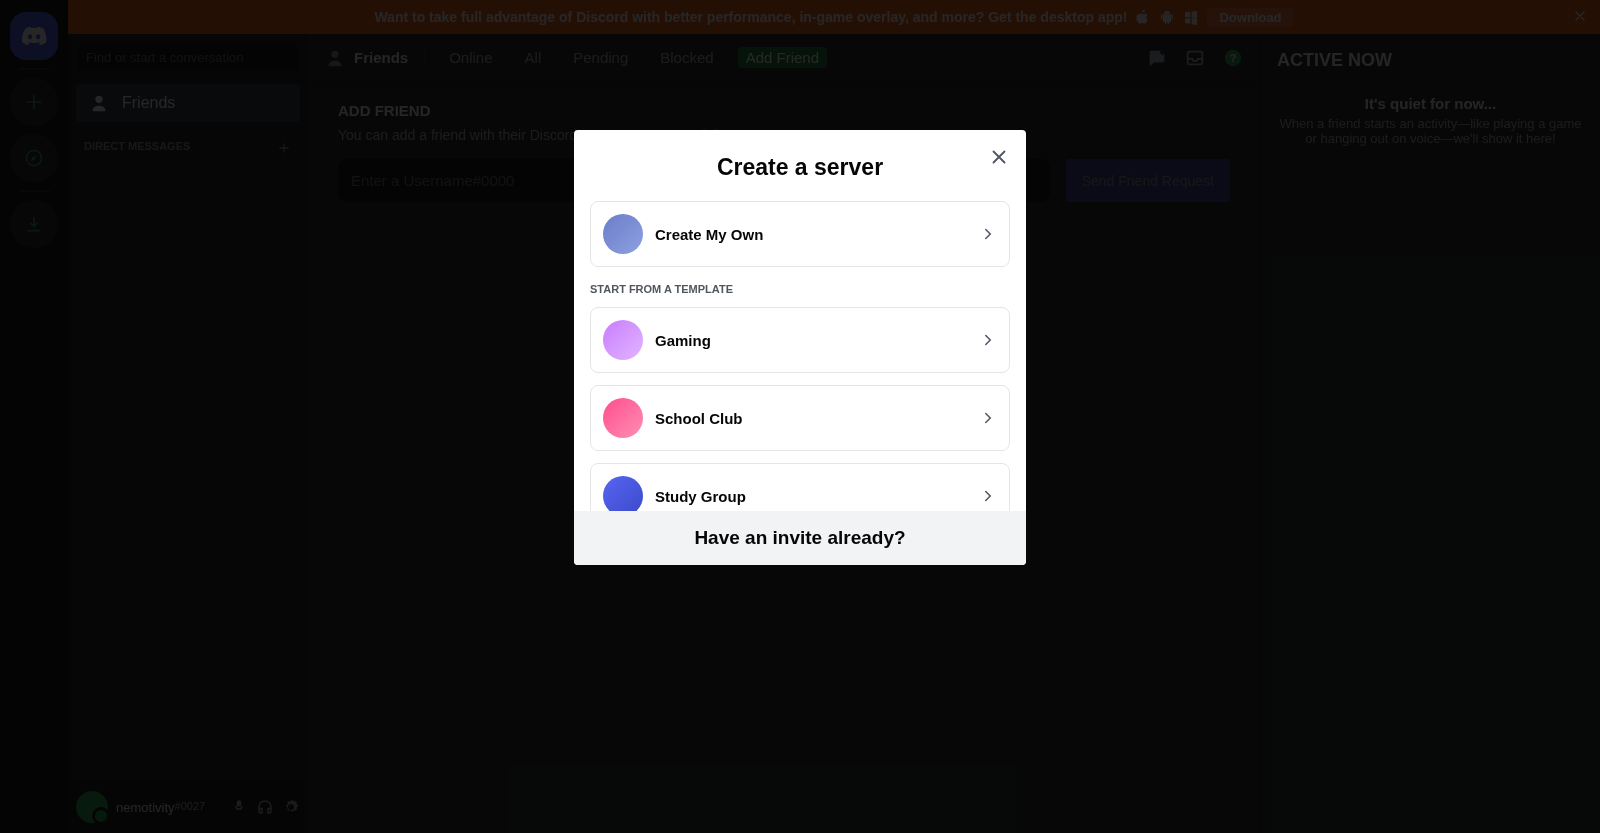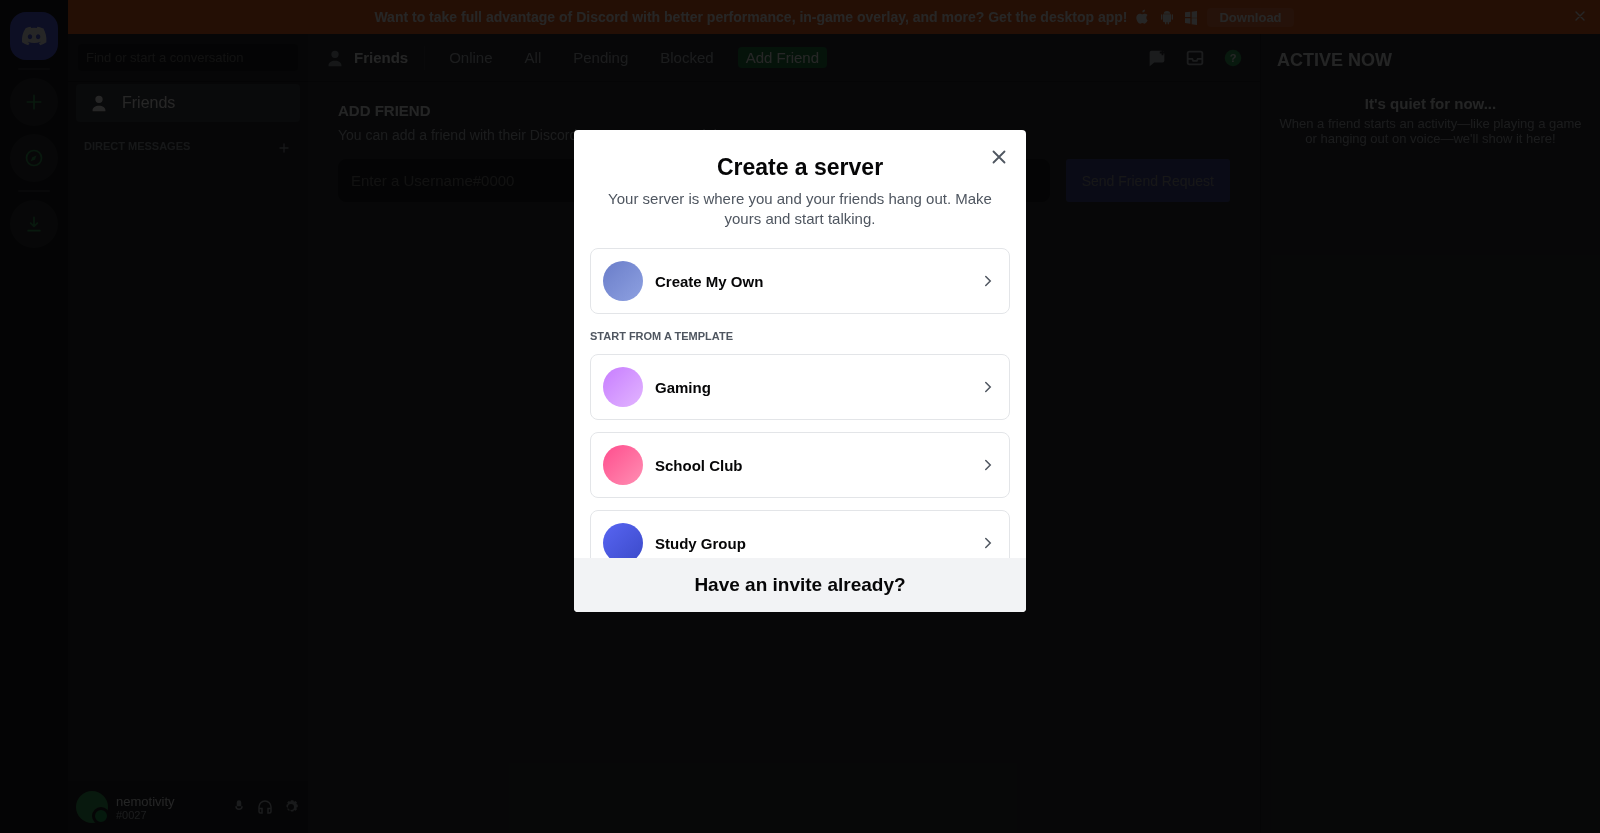--- a/index.html
+++ b/index.html
@@ -51,21 +51,21 @@
 .dm-header {
   display:flex; justify-content:space-between; padding:16px 16px 4px 16px;
   color:#949ba4; font-size:11px; font-weight:600; text-transform:uppercase;
 }
 .user-panel {
   margin-top:auto; height:52px; background:#232428; display:flex;
   align-items:center; padding:0 8px; gap:8px;
 }
 .avatar { width:32px; height:32px; border-radius:50%; background:#3ba55d; position:relative; }
 .avatar::after{content:'';position:absolute;right:-2px;bottom:-2px;width:12px;height:12px;border-radius:50%;background:#23a559;border:3px solid #232428;}
-.user-name { display:flex; flex-direction:column; flex:1; }
+.user-name { display:flex; flex-direction:row; flex:1; }
 .user-name .n { color:#f2f3f5; font-size:13px; font-weight:500;}
 .user-name .d { color:#b5bac1; font-size:11px;}
 .user-icons { display:flex; gap:8px; color:#b5bac1; }
 .user-icons span{cursor:pointer;}
 
 .main { position:absolute; left:308px; right:0; top:34px; bottom:0; background:#313338; display:flex; }
 .main-left { flex:1; display:flex; flex-direction:column; }
 .toolbar { height:48px; display:flex; align-items:center; gap:16px; padding:0 16px;
   border-bottom:1px solid #26272b; color:#b5bac1; font-size:15px;}
 .toolbar .friends-lbl { display:flex; align-items:center; gap:8px; color:#f2f3f5; font-weight:600;}
@@ -268,21 +268,20 @@
 
 <div class="overlay"></div>
 <div class="modal">
   <span class="modal-close">
     <svg width="22" height="22" viewBox="0 0 24 24">
         <path stroke="currentColor" stroke-width="2" stroke-linecap="round" d="M6 6l12 12M18 6L6 18"></path>
       </svg>
   </span>
   <div class="modal-head">
     <h2>Create a server</h2>
-    <p>Your server is where you and your friends hang out. Make yours and start talking.</p>
   </div>
   <div class="modal-body">
     <div class="option">
       <div class="opt-icon globe"></div>
       <span class="label">Create My Own</span>
       <span class="chev">
           <svg width="18" height="18" viewBox="0 0 24 24">
             <path fill="none" stroke="currentColor" stroke-width="2" stroke-linecap="round" d="M9 6l6 6-6 6"></path>
           </svg>
         </span>

